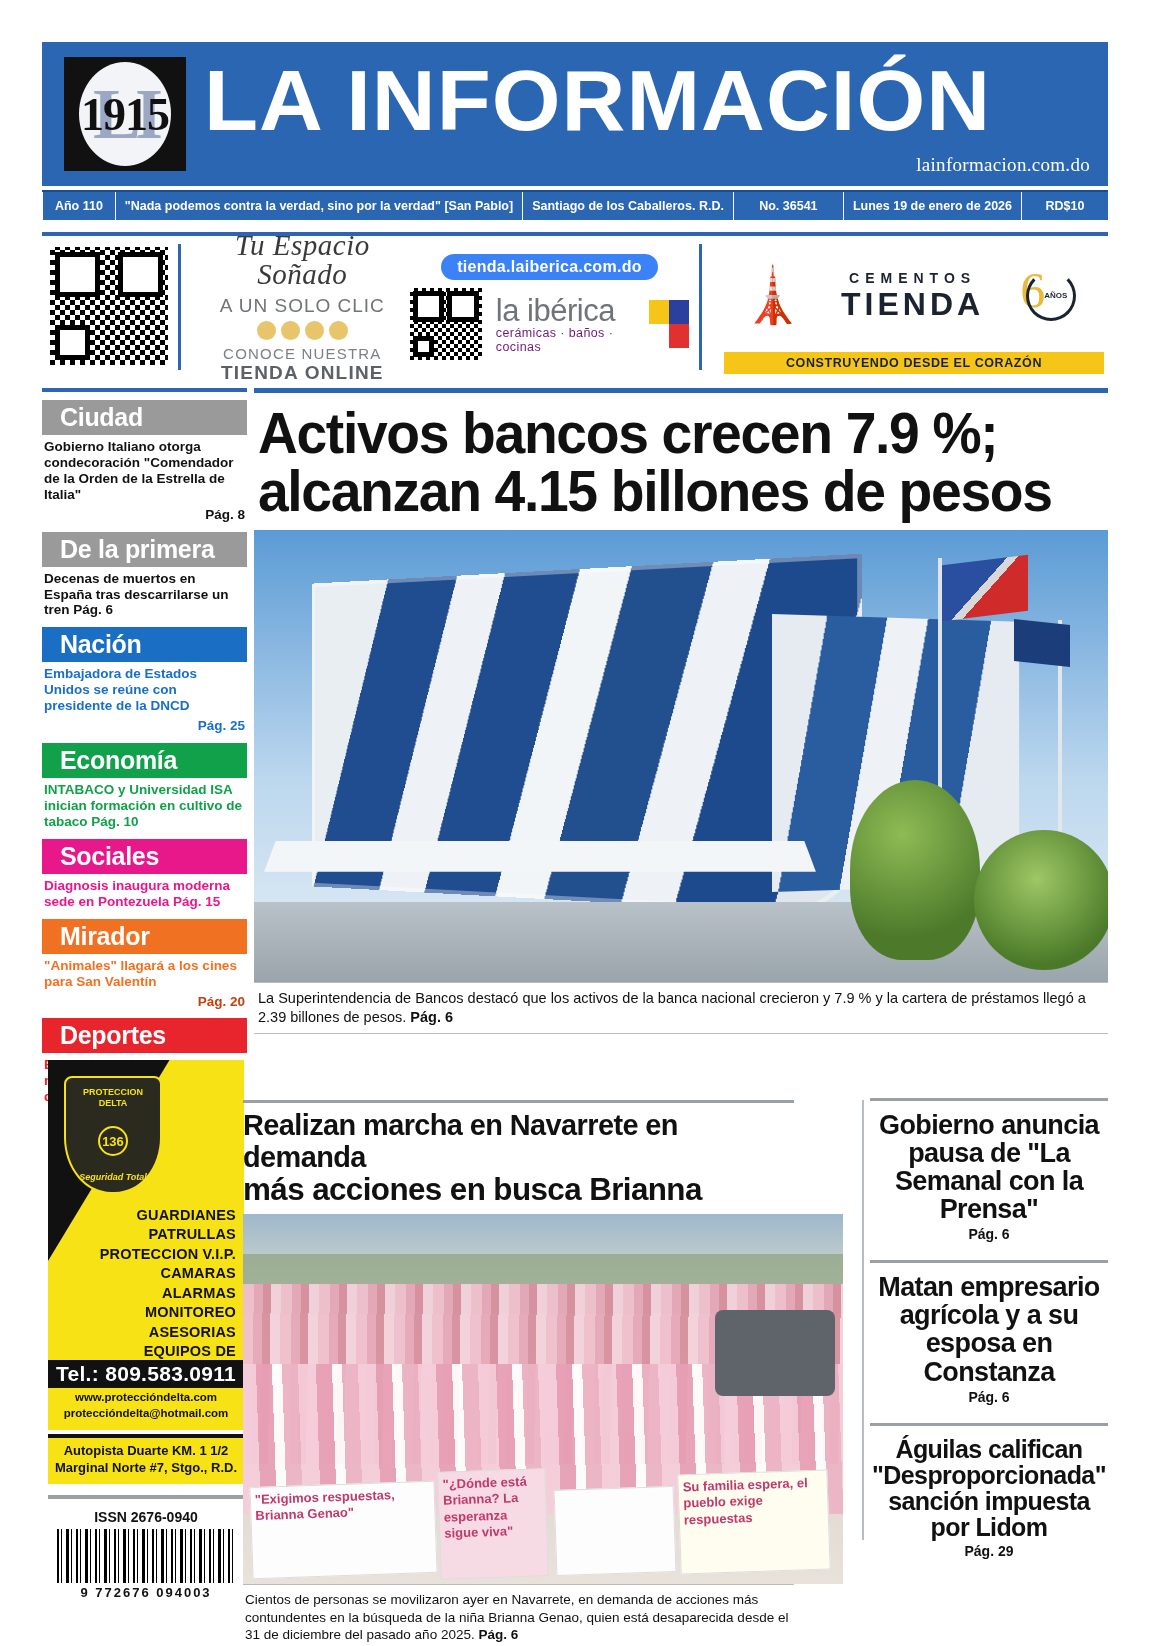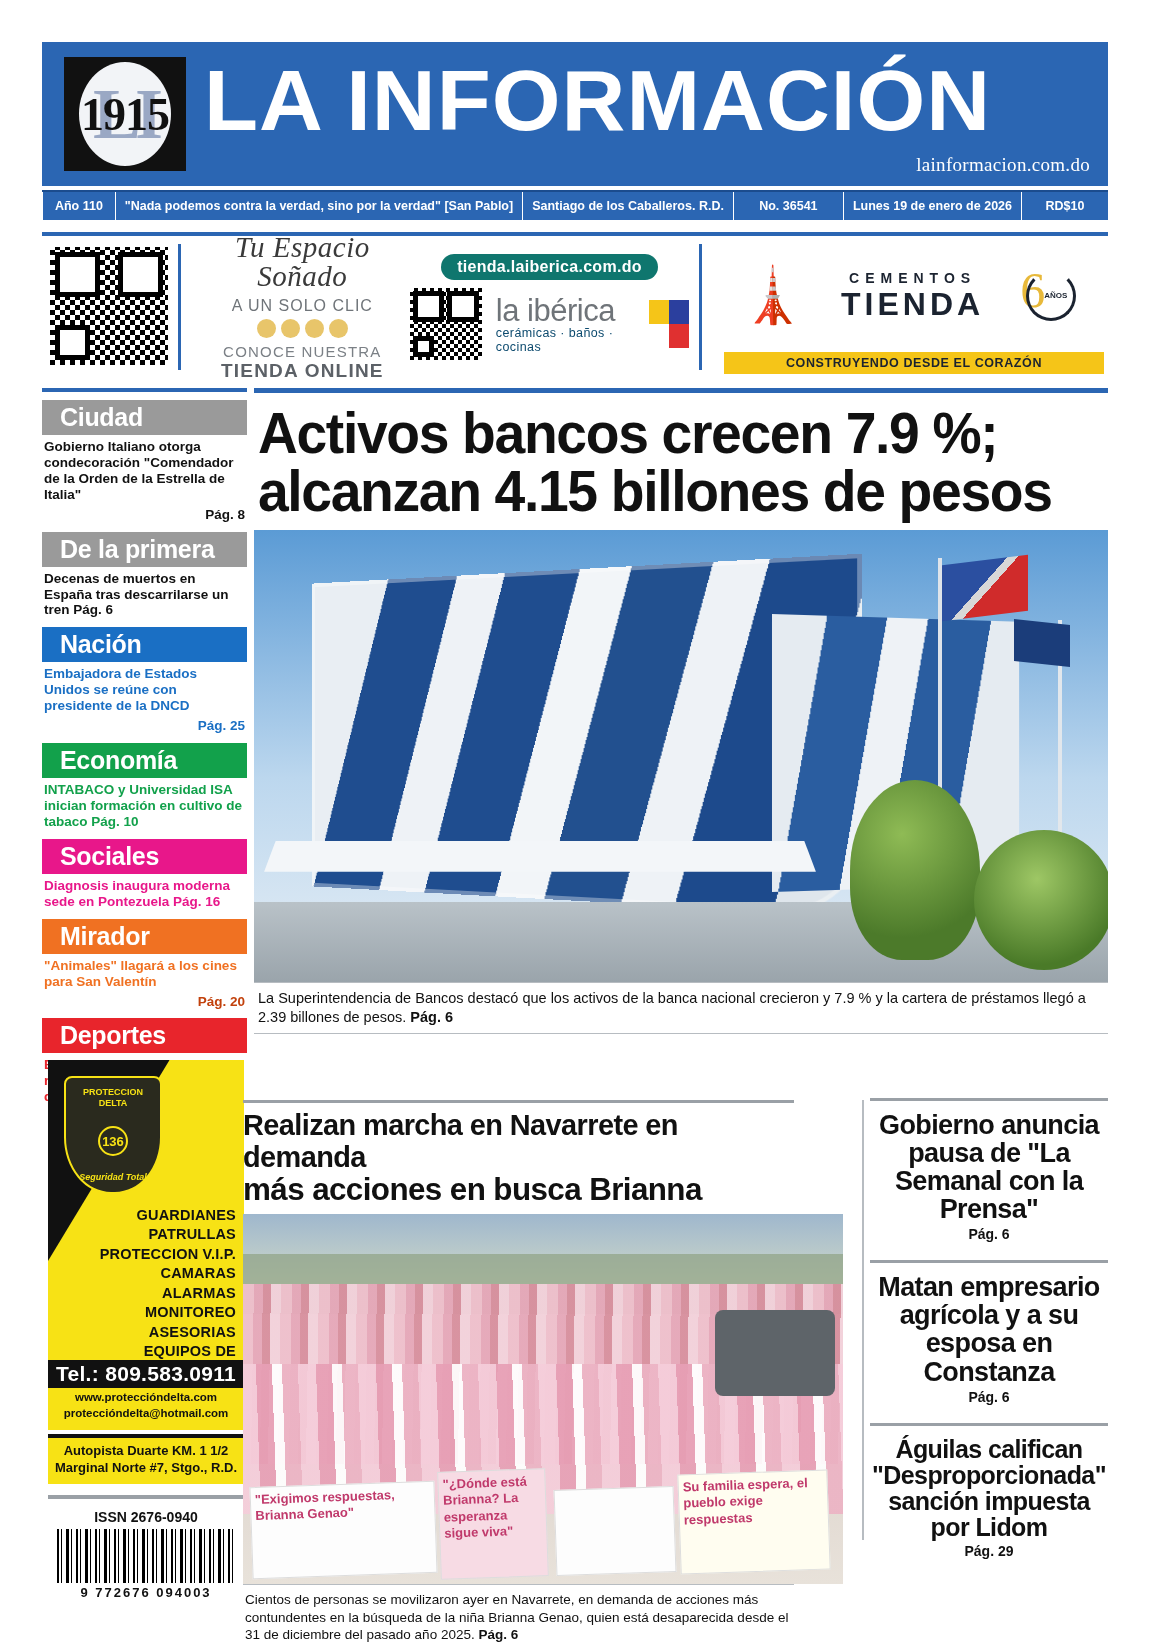--- a/index.html
+++ b/index.html
@@ -104,39 +104,39 @@
   .ad-iberica {
     flex: 1 1 auto; display: flex; align-items: center; padding-left: 4px;
     position: relative;
   }
   .ib-left { width: 215px; text-align: center; position: relative; }
   .ib-script {
     font-family: "Liberation Serif", serif; font-style: italic;
     font-size: 29px; color: #3a3a3a; line-height: 1; letter-spacing: 0.5px;
   }
   .ib-clic {
-    font-size: 16px; color: #6f7479; letter-spacing: 1px; margin-top: 6px;
+    font-size: 19px; color: #6f7479; letter-spacing: 1px; margin-top: 6px;
     font-weight: 300;
   }
   .ib-dots { margin-top: 4px; display: flex; justify-content: center; gap: 5px; }
   .ib-dots span {
     width: 19px; height: 19px; border-radius: 50%; background: #e8c56a;
     display: block;
   }
   .ib-conoce { font-size: 15px; color: #7b8086; letter-spacing: 1.2px; margin-top: 5px; }
   .ib-tienda { font-size: 19px; color: #5c6167; letter-spacing: 1.2px; font-weight: bold; }
   .ib-right { flex: 1; display: flex; flex-direction: column; align-items: center; }
   .ib-pill {
-    background: #0f766e; color: #fff; font-size: 16px; font-weight: bold;
+    background: #3b82f6; color: #fff; font-size: 16px; font-weight: bold;
     border-radius: 14px; padding: 4px 16px; margin-bottom: 8px; letter-spacing: .3px;
   }
   .ib-row { display: flex; align-items: center; gap: 14px; }
   .ib-brand { text-align: left; }
   .ib-brandname { font-size: 31px; color: #6f7479; line-height: 1; letter-spacing: -.5px; }
-  .ib-brandsub { font-size: 12.5px; color: #0c4a6e; letter-spacing: .4px; margin-top: 0; }
+  .ib-brandsub { font-size: 12.5px; color: #701a75; letter-spacing: .4px; margin-top: 0; }
   .ib-flag { display: grid; grid-template-columns: 20px 20px; grid-template-rows: 24px 24px; }
   .ib-flag i:nth-child(1){ background:#f5c518; }
   .ib-flag i:nth-child(2){ background:#2b3f9e; }
   .ib-flag i:nth-child(3){ background:#ffffff; }
   .ib-flag i:nth-child(4){ background:#e03030; }
 
   .ad-cibao {
     flex: 0 0 396px; position: relative; display: flex; flex-direction: column;
     justify-content: center; align-items: center; padding-bottom: 22px;
   }
@@ -450,21 +450,21 @@
       <div class="sb-txt r" style="color:#1a6fc4">Pág. 25</div>
     </div>
 
     <div class="sb-sec">
       <div class="sb-bar" style="background:#12a14b">Economía</div>
       <div class="sb-txt" style="color:#12a14b">INTABACO y Universidad ISA inician formación en cultivo de tabaco  Pág. 10</div>
     </div>
 
     <div class="sb-sec">
       <div class="sb-bar" style="background:#e8178a">Sociales</div>
-      <div class="sb-txt" style="color:#e8178a">Diagnosis inaugura moderna sede en Pontezuela  Pág. 16</div>
+      <div class="sb-txt" style="color:#e8178a">Diagnosis inaugura moderna sede en Pontezuela  Pág. 15</div>
     </div>
 
     <div class="sb-sec">
       <div class="sb-bar" style="background:#f07122">Mirador</div>
       <div class="sb-txt" style="color:#f07122">"Animales" llagará a los cines para San Valentín</div>
       <div class="sb-txt r" style="color:#c2410c">Pág. 20</div>
     </div>
 
     <div class="sb-sec">
       <div class="sb-bar" style="background:#e8252c">Deportes</div>

